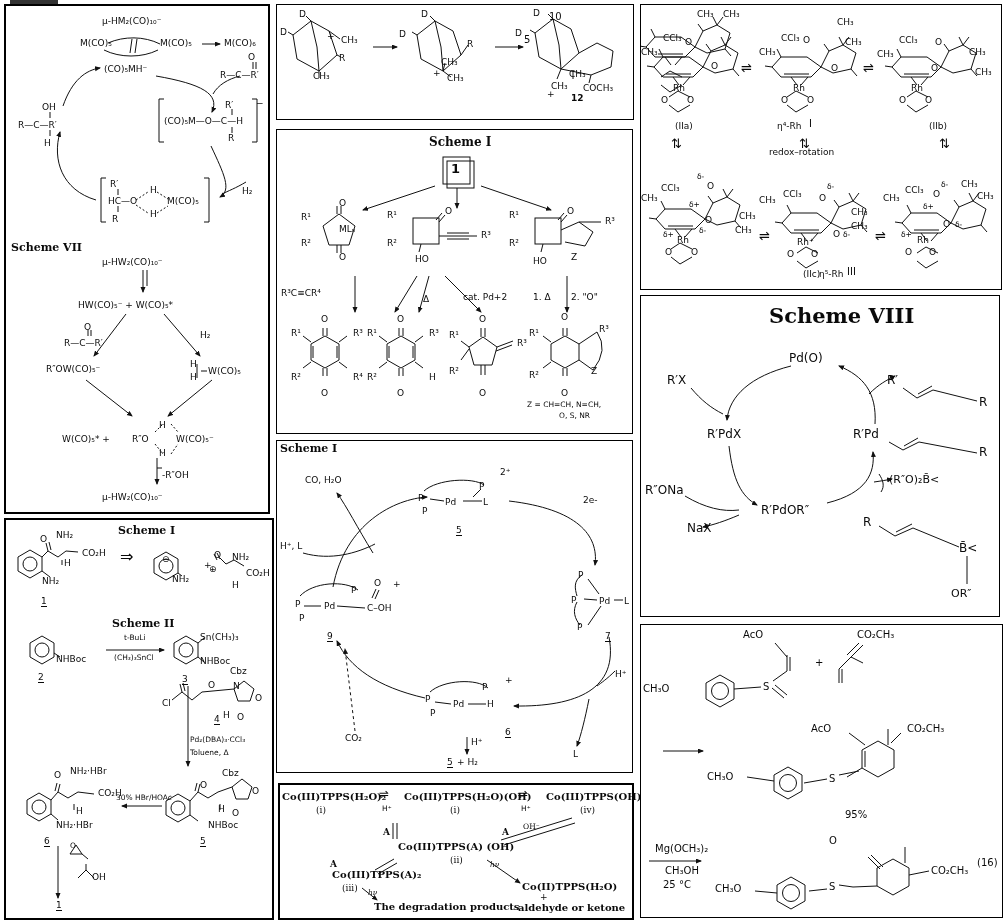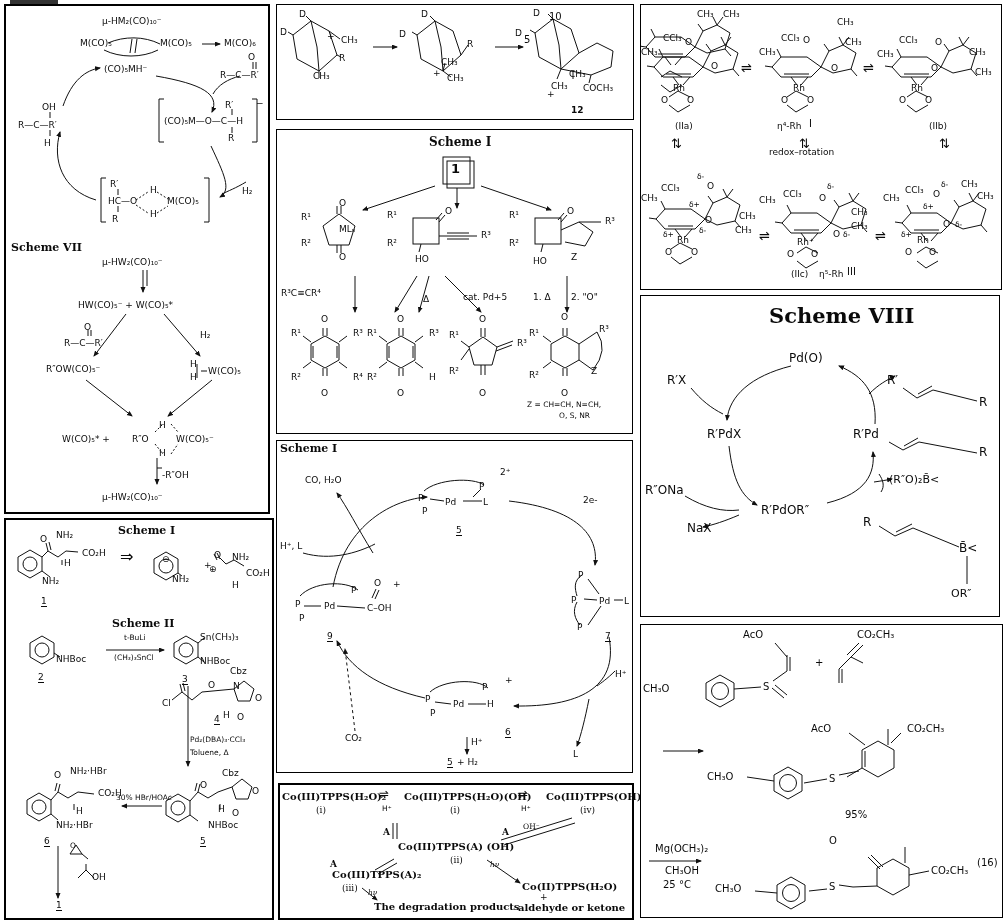--- a/index.html
+++ b/index.html
@@ -212,21 +212,21 @@
 <span class="l" style="left:156px;top:63px">+</span>
 <span class="l" style="left:170px;top:68px">CH₃</span>
 <span class="l" style="left:256px;top:3px">D</span>
 <span class="l t7" style="left:272px;top:6px">10</span>
 <span class="l" style="left:238px;top:23px">D</span>
 <span class="l t7" style="left:247px;top:29px">5</span>
 <span class="l" style="left:292px;top:64px">CH₃</span>
 <span class="l" style="left:274px;top:76px">CH₃</span>
 <span class="l" style="left:270px;top:84px">+</span>
 <span class="l" style="left:306px;top:78px">COCH₃</span>
-<span class="l b" style="left:294px;top:100px">12</span>
+<span class="l b" style="left:294px;top:88px">12</span>
 </div>
 
 <div class="panel" id="p4" style="left:276px;top:129px;width:355px;height:303px">
 <svg class="art" width="355" height="303">
 <defs>
           <marker id="m4" markerWidth="7" markerHeight="7" refX="5" refY="2.5" orient="auto">
             <path d="M0,0L6,2.5L0,5z"></path>
           </marker>
         </defs>
 <rect x="170" y="31" width="27" height="27" fill="#111" stroke="none"></rect>
@@ -267,21 +267,21 @@
 <span class="l" style="left:204px;top:100px">R³</span>
 <span class="l" style="left:138px;top:124px">HO</span>
 <span class="l" style="left:232px;top:80px">R¹</span>
 <span class="l" style="left:232px;top:108px">R²</span>
 <span class="l" style="left:290px;top:76px">O</span>
 <span class="l" style="left:256px;top:126px">HO</span>
 <span class="l" style="left:294px;top:122px">Z</span>
 <span class="l" style="left:328px;top:86px">R³</span>
 <span class="l" style="left:4px;top:158px">R³C≡CR⁴</span>
 <span class="l" style="left:146px;top:164px">Δ</span>
-<span class="l" style="left:186px;top:162px">cat. Pd+5</span>
+<span class="l" style="left:186px;top:162px">cat. Pd+2</span>
 <span class="l" style="left:256px;top:162px">1. Δ</span>
 <span class="l" style="left:294px;top:162px">2. "O"</span>
 <span class="l" style="left:44px;top:184px">O</span>
 <span class="l" style="left:14px;top:198px">R¹</span>
 <span class="l" style="left:76px;top:198px">R³</span>
 <span class="l" style="left:14px;top:242px">R²</span>
 <span class="l" style="left:76px;top:242px">R⁴</span>
 <span class="l" style="left:44px;top:258px">O</span>
 <span class="l" style="left:120px;top:184px">O</span>
 <span class="l" style="left:90px;top:198px">R¹</span>
@@ -486,21 +486,21 @@
 <span class="l" style="left:336px;top:186px">CH₃</span>
 <span class="l t8" style="left:282px;top:198px">δ+</span>
 <span class="l" style="left:302px;top:214px">O</span>
 <span class="l t8" style="left:314px;top:216px">δ-</span>
 <span class="l t8" style="left:260px;top:226px">δ+</span>
 <span class="l" style="left:276px;top:230px">Rh</span>
 <span class="l" style="left:264px;top:242px">O</span>
 <span class="l" style="left:288px;top:242px">O</span>
 <span class="l t13" style="left:118px;top:224px">⇌</span>
 <span class="l t13" style="left:234px;top:224px">⇌</span>
-<span class="l" style="left:150px;top:264px">(IIc)</span>
+<span class="l" style="left:162px;top:264px">(IIc)</span>
 <span class="l" style="left:178px;top:264px">η⁵-Rh</span>
 <span class="l t7" style="left:206px;top:261px">III</span>
 </div>
 
 <div class="panel" id="p8" style="left:640px;top:295px;width:358px;height:320px">
 <svg class="art" width="358" height="320">
 <defs>
           <marker id="m8" markerWidth="7" markerHeight="7" refX="5" refY="2.5" orient="auto">
             <path d="M0,0L6,2.5L0,5z"></path>
           </marker>

